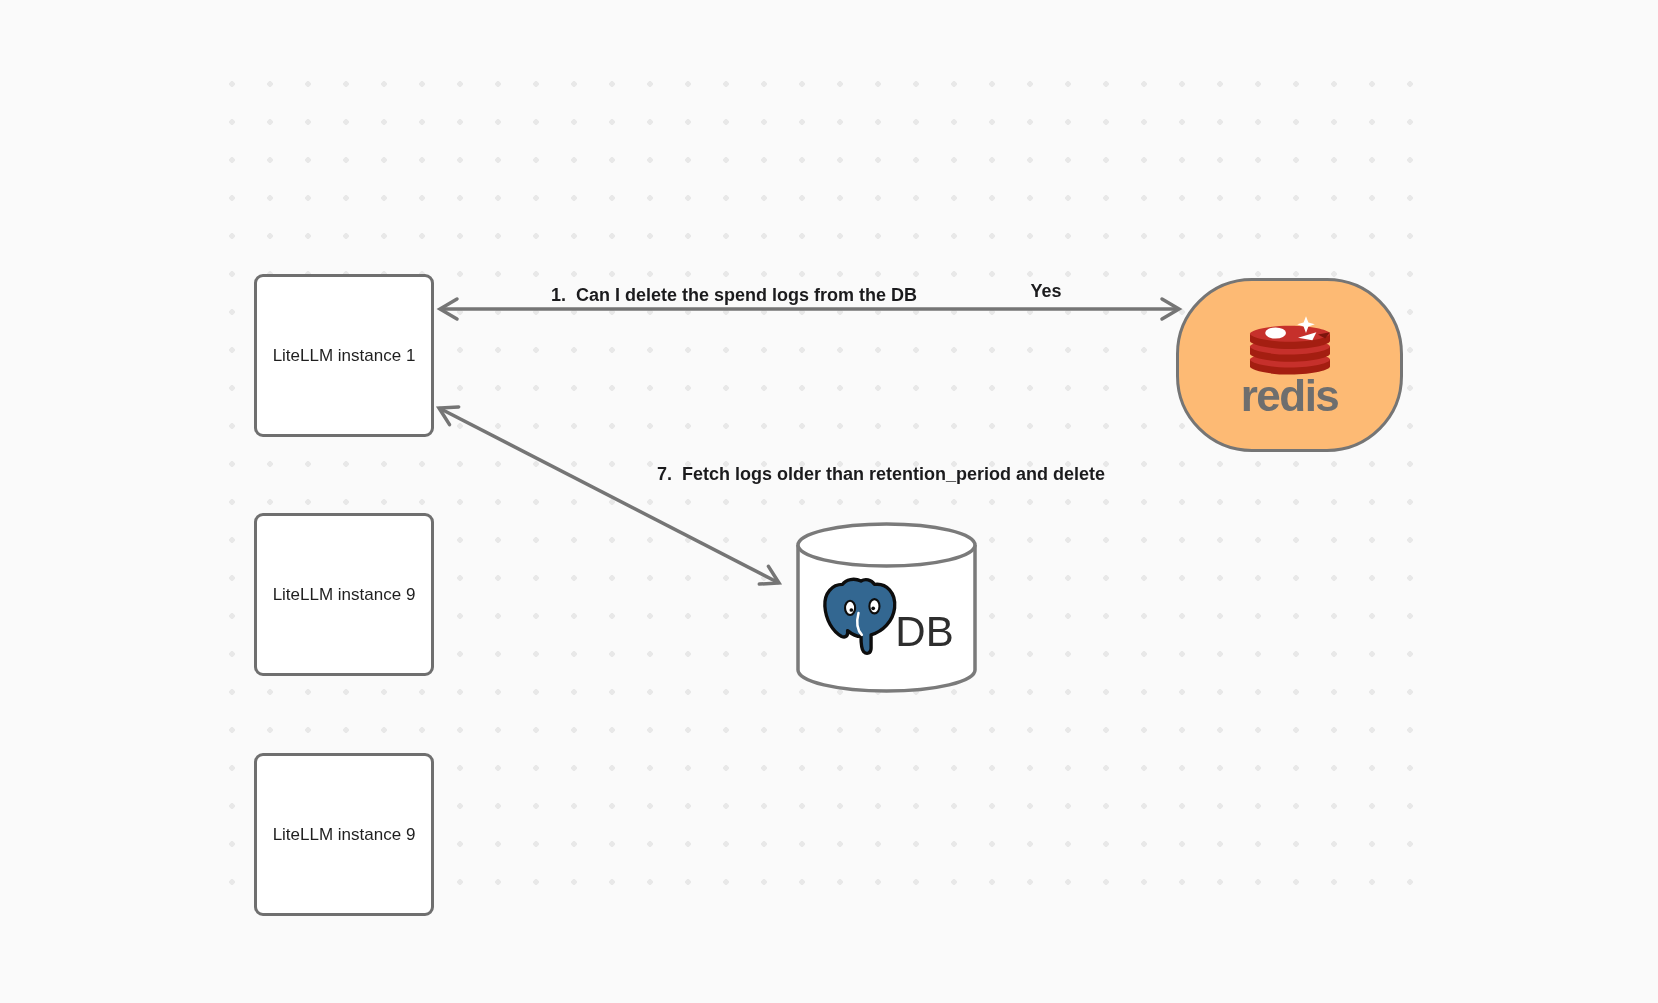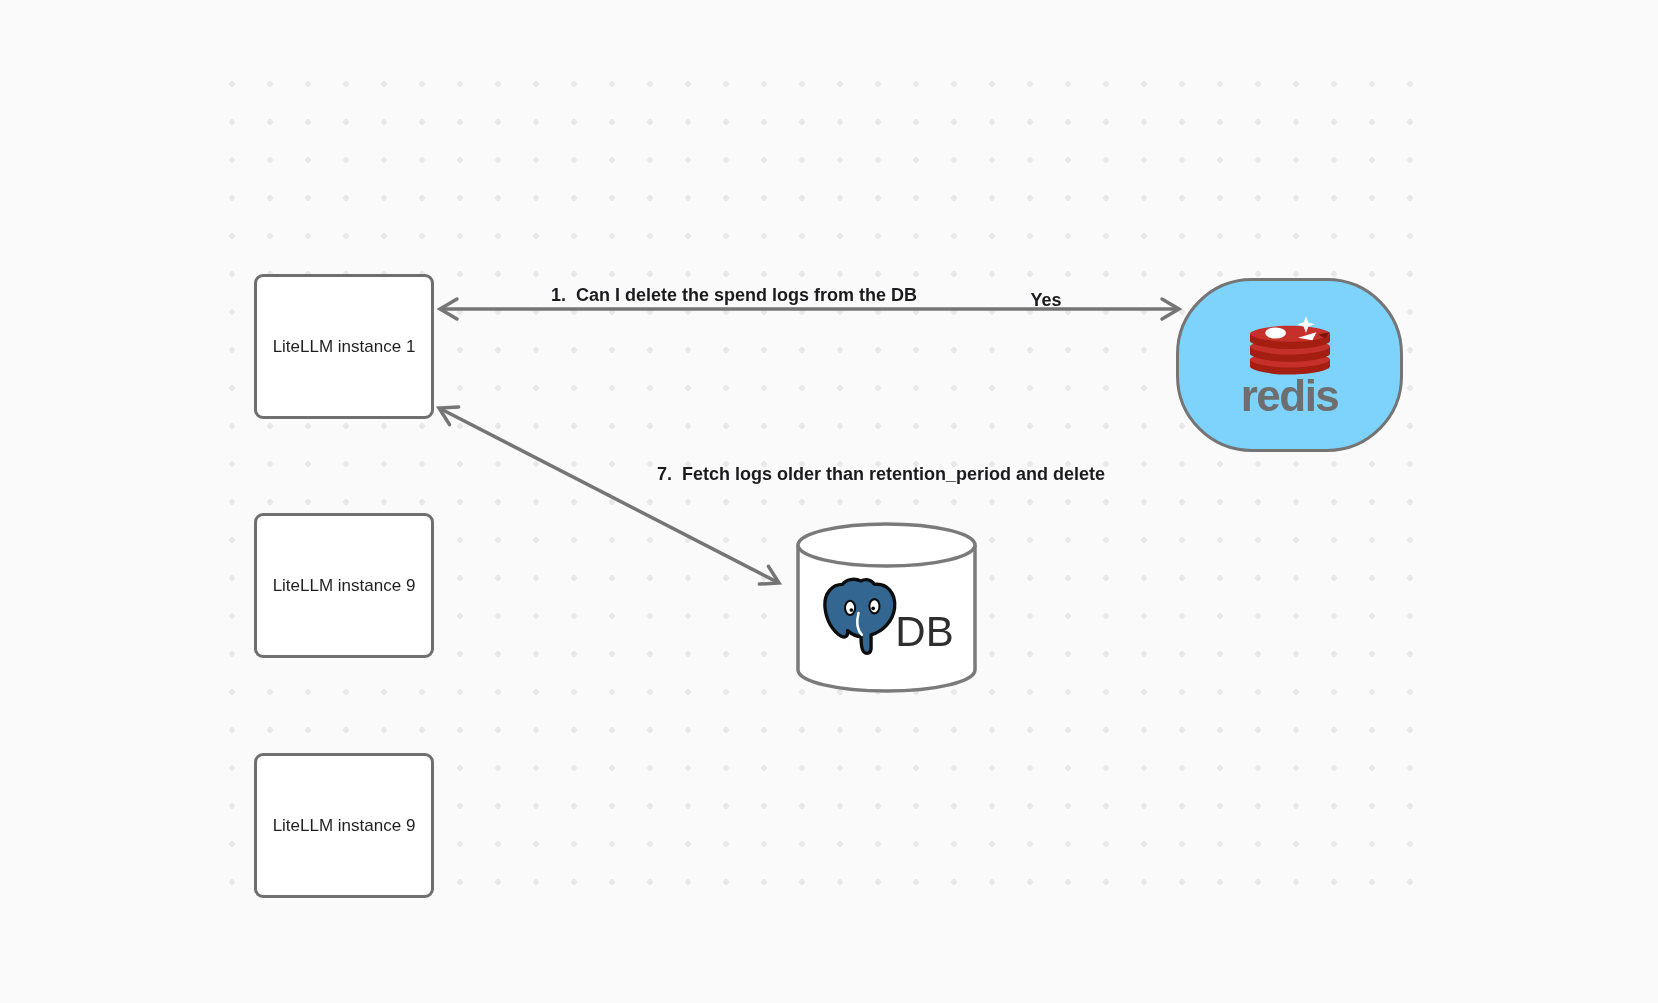--- a/index.html
+++ b/index.html
@@ -8,28 +8,28 @@
     background:#fafafa;
     font-family:"Liberation Sans", sans-serif;
   }
   .dots{
     position:absolute;left:214px;top:66px;width:1214px;height:834px;
     background-image:radial-gradient(circle at 18px 18px,#e8e8e8 2.6px,transparent 3px);
     background-size:38px 38px;
   }
   .connectors{position:absolute;left:0;top:0;width:1658px;height:1003px;pointer-events:none;}
   .inst{
-    position:absolute;width:180px;height:145px;left:254px;
+    position:absolute;width:180px;height:163px;left:254px;
     background:#ffffff;border:3px solid #6f6f6f;border-radius:9px;
     display:flex;align-items:center;justify-content:center;box-sizing:border-box;
   }
   .inst span{font-size:17px;color:#1f1f1f;}
   .redis-node{
     position:absolute;left:1176px;top:278px;width:227px;height:174px;
-    background:#7dd3fc;border:3.5px solid #757575;border-radius:76px;
+    background:#fdba74;border:3.5px solid #757575;border-radius:76px;
     display:flex;flex-direction:column;align-items:center;justify-content:center;
     box-sizing:border-box;
   }
   .redis-word{
     font-size:44px;font-weight:bold;color:#6e6e6e;letter-spacing:-1.5px;
     line-height:1;margin-top:-4px;
   }
   .db-cyl{position:absolute;left:796px;top:521px;}
   .db-content{
     position:absolute;left:800px;top:572px;width:173px;height:92px;
@@ -107,14 +107,14 @@
     <path d="M47 44 C44 56 45 64 51 70" stroke="#ffffff" stroke-width="3" fill="none" stroke-linecap="round"></path>
     <ellipse cx="37" cy="38" rx="6" ry="8.5" fill="#ffffff" stroke="#0d0d0d" stroke-width="2.5"></ellipse>
     <circle cx="38.5" cy="40.5" r="2.2" fill="#0d0d0d"></circle>
     <ellipse cx="66" cy="36" rx="6" ry="8.5" fill="#ffffff" stroke="#0d0d0d" stroke-width="2.5"></ellipse>
     <circle cx="64.5" cy="38.5" r="2.2" fill="#0d0d0d"></circle>
   </svg>
   <span class="db-label">DB</span>
 </div>
 
 <div class="alabel" style="left:734px;top:295px">1.  Can I delete the spend logs from the DB</div>
-<div class="alabel" style="left:1046px;top:300px">Yes</div>
+<div class="alabel" style="left:1046px;top:291px">Yes</div>
 <div class="alabel" style="left:881px;top:474px">7.  Fetch logs older than retention_period and delete</div>
 
 </body></html>

